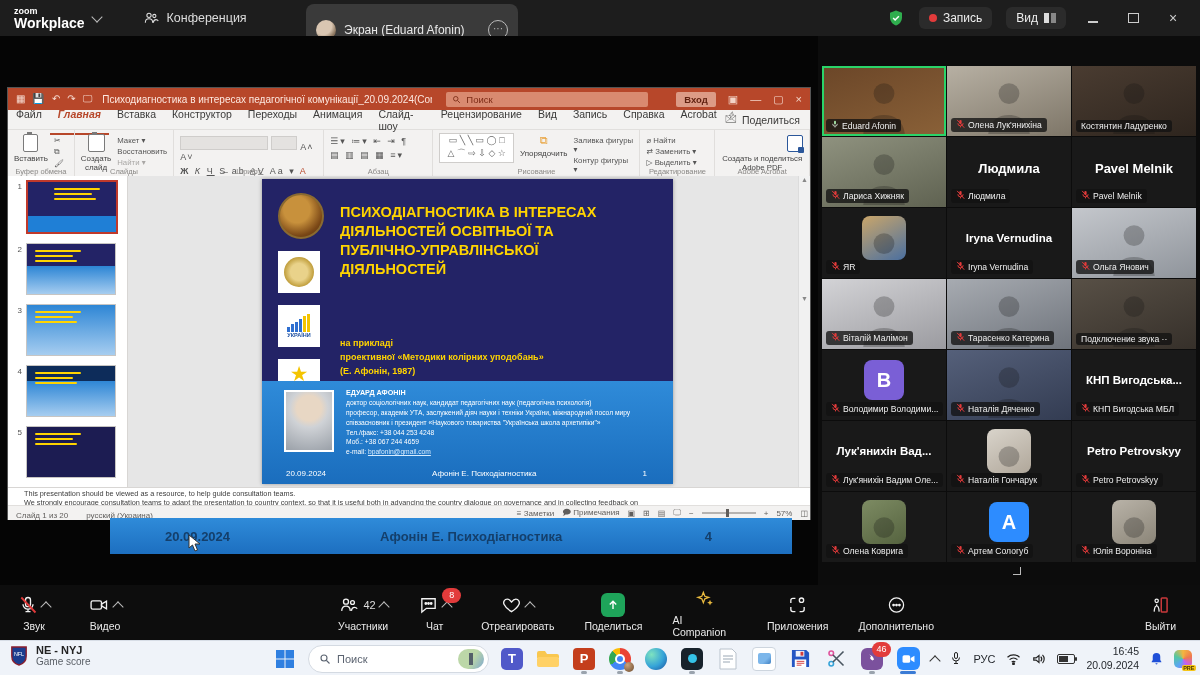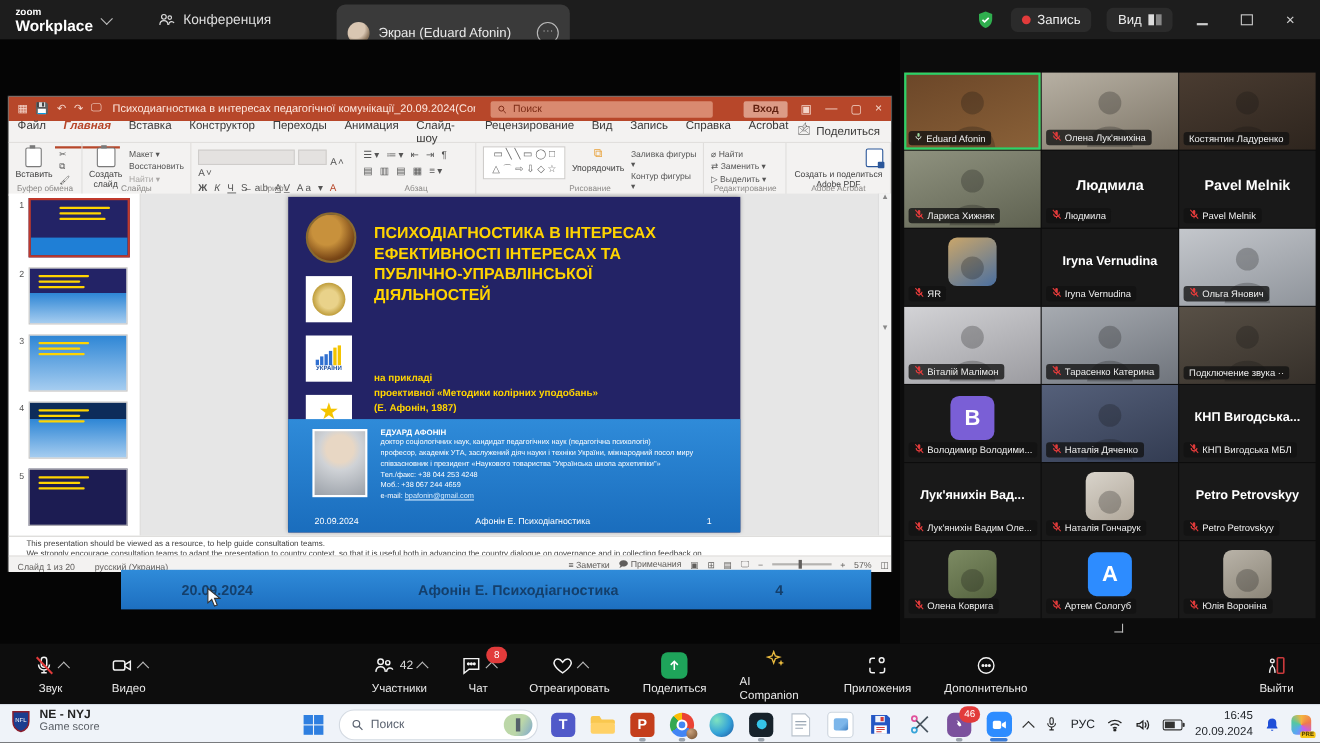--- a/index.html
+++ b/index.html
@@ -127,21 +127,21 @@
   .bigname{position:absolute;left:4px;right:4px;top:24px;text-align:center;color:#fff;font-weight:bold;font-size:13px;white-space:nowrap;overflow:hidden;}
   .bigname.small{font-size:11.5px;}
   .lettersq{position:absolute;left:50%;top:10px;transform:translateX(-50%);width:40px;height:40px;border-radius:8px;
             color:#fff;font-size:20px;font-weight:bold;display:flex;align-items:center;justify-content:center;}
   .avasq{position:absolute;left:50%;top:8px;transform:translateX(-50%);width:44px;height:44px;border-radius:8px;overflow:hidden;}
   #panel-chevron{position:absolute;left:50%;bottom:8px;transform:translateX(-50%);}
   
   #ztoolbar{position:absolute;left:0;top:585px;width:1200px;height:55px;background:#0d0d0d;display:flex;align-items:center;}
   .tbtn{display:flex;flex-direction:column;align-items:center;gap:4px;color:#e9e9e9;font-size:10.5px;position:relative;padding:0 2px;}
   .tbtn .irow{display:flex;align-items:center;gap:4px;height:22px;}
-  #tb-left{display:flex;gap:34px;margin-left:28px;}
+  #tb-left{display:flex;gap:34px;margin-left:16px;}
   #tb-center{position:absolute;left:50%;top:0;height:55px;transform:translateX(-44%);display:flex;gap:26px;align-items:center;}
   #tb-right{margin-left:auto;margin-right:22px;}
   .cnt{font-size:11px;color:#ddd;}
   .badge{position:absolute;top:-6px;right:-10px;min-width:15px;height:15px;border-radius:8px;background:#e23b3b;color:#fff;
          font-size:9px;line-height:15px;text-align:center;padding:0 2px;}
   .share-ic{width:24px;height:24px;border-radius:6px;background:#1ea45a;display:flex;align-items:center;justify-content:center;}
   
   #taskbar{position:absolute;left:0;top:640px;width:1200px;height:35px;background:#eff3f9;border-top:1px solid #d7dde6;}
   #widget{position:absolute;left:10px;top:3px;display:flex;gap:8px;align-items:center;color:#222;}
   #widget .w1{font-size:11px;font-weight:bold;}
@@ -396,21 +396,21 @@
             </div>
             <div class="logo">
               <span class="eys">
                   <span class="star">★</span>
                   <span>EUROPEAN YEAR OF SKILLS</span>
                 </span>
             </div>
           </div>
           <div id="slide-title">
             <div>ПСИХОДІАГНОСТИКА В ІНТЕРЕСАХ</div>
-            <div>ЕФЕКТИВНОСТІ ІНТЕРЕСАХ ТА</div>
+            <div>ДІЯЛЬНОСТЕЙ ОСВІТНЬОЇ ТА</div>
             <div>ПУБЛІЧНО-УПРАВЛІНСЬКОЇ</div>
             <div>ДІЯЛЬНОСТЕЙ</div>
           </div>
           <div id="slide-sub">
             <div>на прикладі</div>
             <div>проективної «Методики колірних уподобань»</div>
             <div>(Е. Афонін, 1987)</div>
           </div>
           <div id="blue-band">
             <div id="photo">

